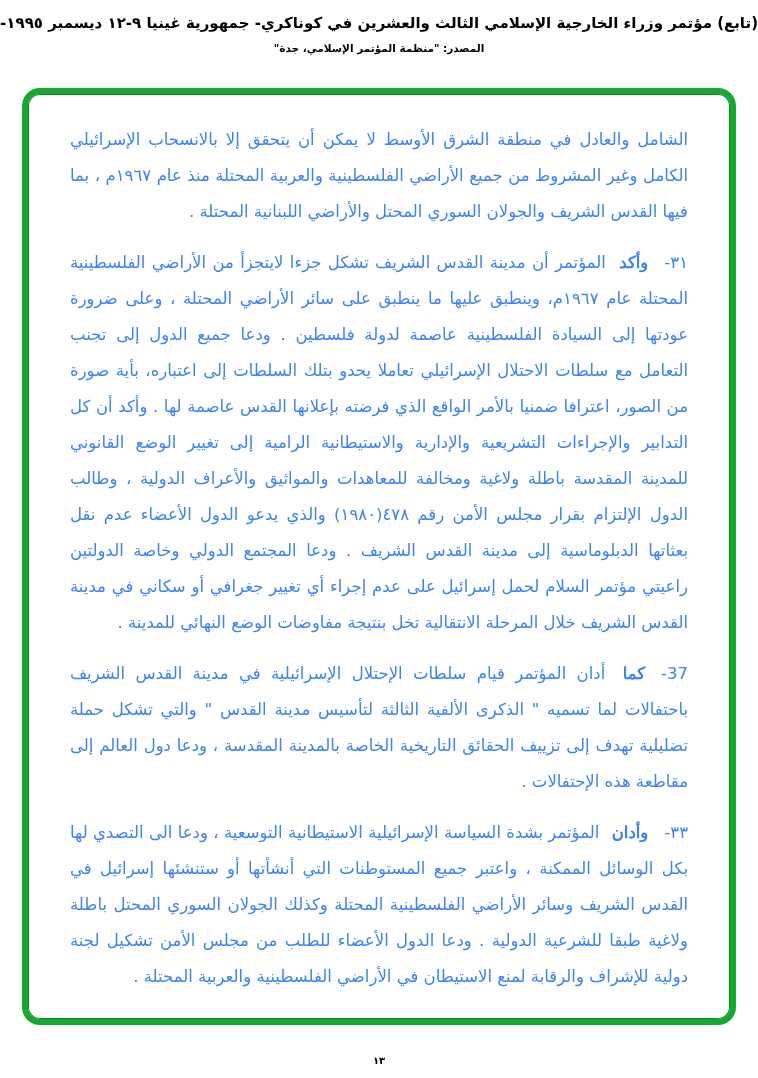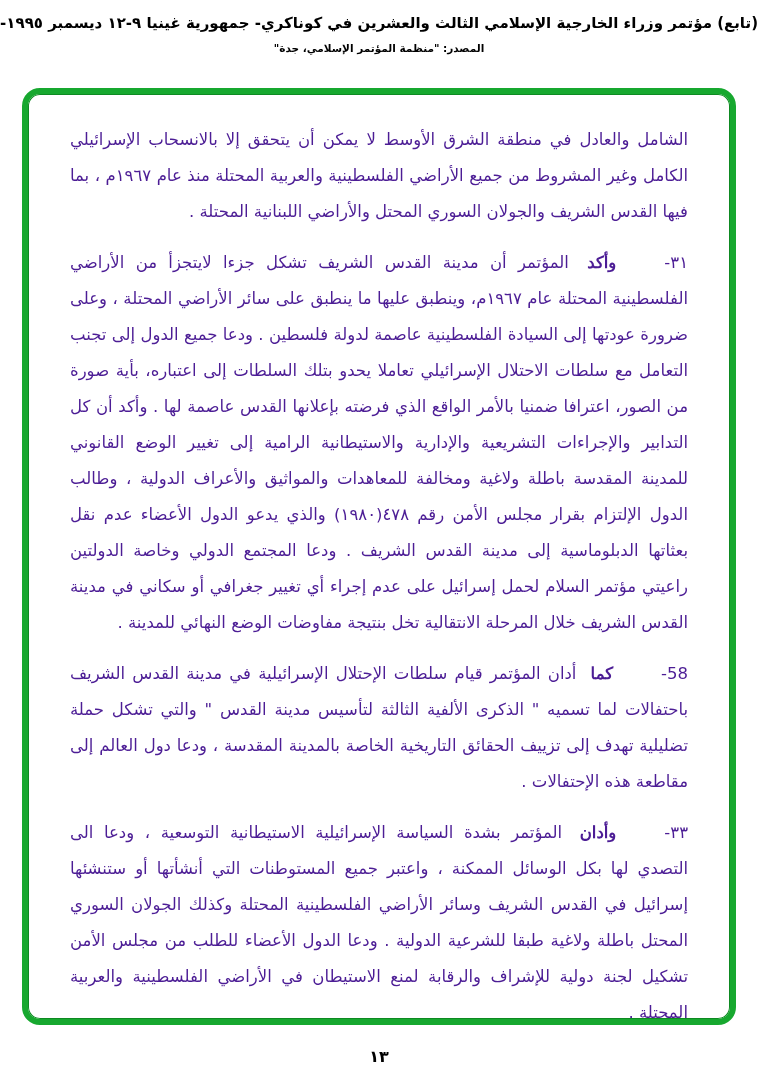--- a/index.html
+++ b/index.html
@@ -49,63 +49,63 @@
     border-radius: 18px;
     box-shadow: inset 0 0 0 1px #0e8a22;
     padding: 28px 42px 20px 42px;
     overflow: hidden;
     direction: rtl;
   }
   .body-text {
     font-size: 16.5px;
     line-height: 36px;
     text-align: justify;
-    color: #4c1d95;
+    color: #3b82f6;
   }
   .body-text p {
     margin: 0 0 15px 0;
   }
   .paragraph-number {
-    margin-left: 48px;
+    margin-left: 16px;
     white-space: nowrap;
   }
   .paragraph-lead {
     font-weight: bold;
     margin-left: 7px;
     font-family: Liberation Serif, serif;
   }
   .page-number {
     position: absolute;
     bottom: 12px;
     left: 0;
     right: 0;
     text-align: center;
     font-weight: bold;
-    font-size: 16px;
+    font-size: 10px;
     color: #000;
   }
 </style>
 </head>
 <body>
 
 <div class="page">
 
   <div class="header">
     <div class="header-title">(تابع) مؤتمر وزراء الخارجية الإسلامي الثالث والعشرين في كوناكري- جمهورية غينيا ٩-١٢ ديسمبر ١٩٩٥-البيان الختامي</div>
     <div class="header-source">المصدر: "منظمة المؤتمر الإسلامي، جدة"</div>
   </div>
 
   <div class="content-box" style="border-color: rgb(23, 168, 47); box-shadow: rgb(14, 138, 34) 0px 0px 0px 1px inset;">
     <div class="body-text">
 
       <p>الشامل والعادل في منطقة الشرق الأوسط لا يمكن أن يتحقق إلا بالانسحاب الإسرائيلي الكامل وغير المشروط من جميع الأراضي الفلسطينية والعربية المحتلة منذ عام ١٩٦٧م ، بما فيها القدس الشريف والجولان السوري المحتل والأراضي اللبنانية المحتلة .</p>
 
       <p><span class="paragraph-number">٣١-</span><span class="paragraph-lead">وأكد</span> <span>المؤتمر أن مدينة القدس الشريف تشكل جزءا لايتجزأ من الأراضي الفلسطينية المحتلة عام ١٩٦٧م، وينطبق عليها ما ينطبق على سائر الأراضي المحتلة ، وعلى ضرورة عودتها إلى السيادة الفلسطينية عاصمة لدولة فلسطين . ودعا جميع الدول إلى تجنب التعامل مع سلطات الاحتلال الإسرائيلي تعاملا يحدو بتلك السلطات إلى اعتباره، بأية صورة من الصور، اعترافا ضمنيا بالأمر الواقع الذي فرضته بإعلانها القدس عاصمة لها . وأكد أن كل التدابير والإجراءات التشريعية والإدارية والاستيطانية الرامية إلى تغيير الوضع القانوني للمدينة المقدسة باطلة ولاغية ومخالفة للمعاهدات والمواثيق والأعراف الدولية ، وطالب الدول الإلتزام بقرار مجلس الأمن رقم ٤٧٨(١٩٨٠) والذي يدعو الدول الأعضاء عدم نقل بعثاتها الدبلوماسية إلى مدينة القدس الشريف . ودعا المجتمع الدولي وخاصة الدولتين راعيتي مؤتمر السلام لحمل إسرائيل على عدم إجراء أي تغيير جغرافي أو سكاني في مدينة القدس الشريف خلال المرحلة الانتقالية تخل بنتيجة مفاوضات الوضع النهائي للمدينة .</span></p>
 
-      <p><span class="paragraph-number">58-</span><span class="paragraph-lead">كما</span> <span>أدان المؤتمر قيام سلطات الإحتلال الإسرائيلية في مدينة القدس الشريف باحتفالات لما تسميه " الذكرى الألفية الثالثة لتأسيس مدينة القدس " والتي تشكل حملة تضليلية تهدف إلى تزييف الحقائق التاريخية الخاصة بالمدينة المقدسة ، ودعا دول العالم إلى مقاطعة هذه الإحتفالات .</span></p>
+      <p><span class="paragraph-number">37-</span><span class="paragraph-lead">كما</span> <span>أدان المؤتمر قيام سلطات الإحتلال الإسرائيلية في مدينة القدس الشريف باحتفالات لما تسميه " الذكرى الألفية الثالثة لتأسيس مدينة القدس " والتي تشكل حملة تضليلية تهدف إلى تزييف الحقائق التاريخية الخاصة بالمدينة المقدسة ، ودعا دول العالم إلى مقاطعة هذه الإحتفالات .</span></p>
 
       <p><span class="paragraph-number">٣٣-</span><span class="paragraph-lead">وأدان</span> <span>المؤتمر بشدة السياسة الإسرائيلية الاستيطانية التوسعية ، ودعا الى التصدي لها بكل الوسائل الممكنة ، واعتبر جميع المستوطنات التي أنشأتها أو ستنشئها إسرائيل في القدس الشريف وسائر الأراضي الفلسطينية المحتلة وكذلك الجولان السوري المحتل باطلة ولاغية طبقا للشرعية الدولية . ودعا الدول الأعضاء للطلب من مجلس الأمن تشكيل لجنة دولية للإشراف والرقابة لمنع الاستيطان في الأراضي الفلسطينية والعربية المحتلة .</span></p>
 
     </div>
   </div>
 
   <div class="page-number">١٣</div>
 
 </div>
 

